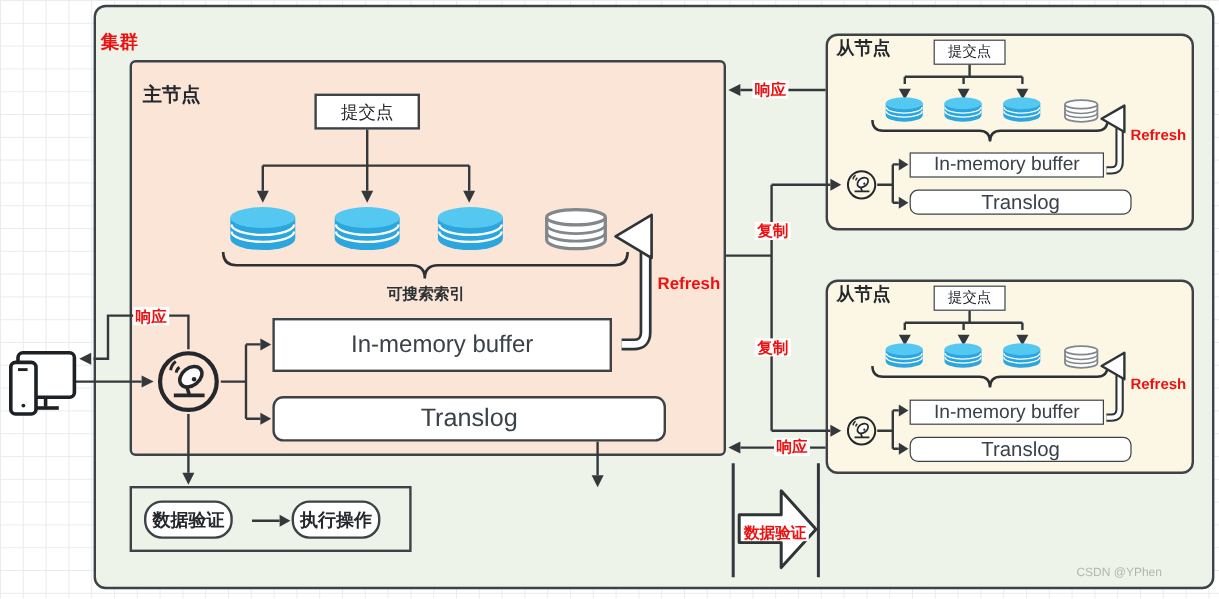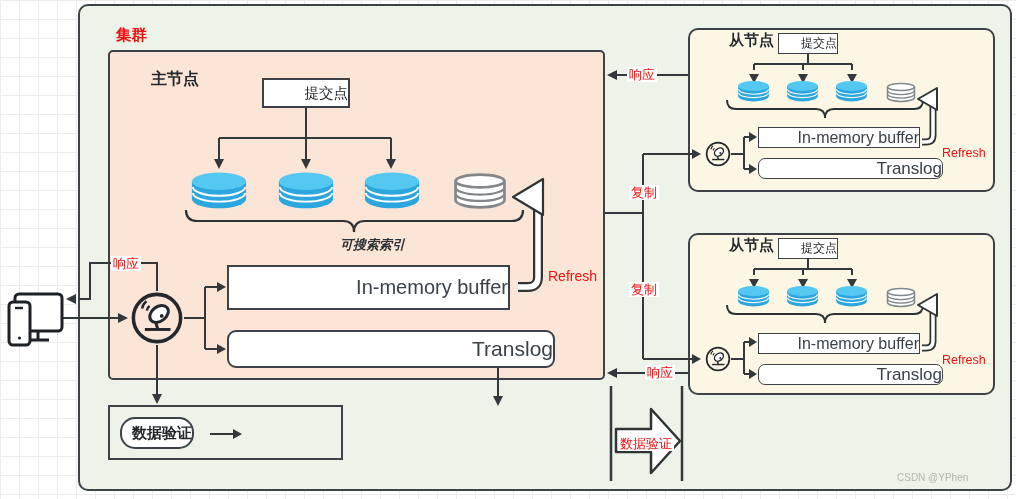--- a/index.html
+++ b/index.html
@@ -11,37 +11,37 @@
                      linear-gradient(90deg,#ebebeb 1px,transparent 1px);
     background-size:19px 19px;
     color:#24282c;
   }
   .box{position:absolute;border:2px solid #3c4247;box-sizing:border-box;}
   .cluster{left:78px;top:4px;width:934px;height:487px;border-radius:10px;background:#edf3e8;}
   .master{left:108px;top:50px;width:497px;height:330px;border-radius:5px;background:#fbe5d6;}
   .replica{left:688px;width:307px;border-radius:10px;background:#fbf7e4;}
   .replica1{top:28px;height:164px;}
   .replica2{top:233px;height:162px;}
-  .wbox{background:#ffffff;display:flex;align-items:center;justify-content:flex-end;}
+  .wbox{background:#ffffff;display:flex;align-items:center;justify-content:center;}
   .commit-m{left:262px;top:78px;width:88px;height:30px;font-size:14.5px;}
   .commit-s{width:60px;height:21px;font-size:12px;border-width:1.5px;}
   .buffer-m{left:227px;top:265px;width:283px;height:45px;font-size:20px;color:#3a4149;}
   .translog-m{left:227px;top:330px;width:328px;height:38px;font-size:21px;color:#3a4149;border-radius:9px;}
   .buffer-s{left:758px;width:162px;height:21px;font-size:16px;color:#3a4149;border-width:1.5px;}
   .translog-s{left:758px;width:185px;height:21px;font-size:17px;color:#3a4149;border-radius:7px;border-width:1.5px;}
   .valid-outer{left:108px;top:405px;width:235px;height:55px;background:transparent;}
   .valid-inner{top:417px;width:74px;height:32px;font-size:15px;font-weight:bold;border-radius:15px;}
-  .node-title{position:absolute;font-weight:bold;color:#24282c;margin-left:32px;}
-  .red-label{position:absolute;color:#ee1111;font-weight:normal;background:#ffffff;
+  .node-title{position:absolute;font-weight:bold;color:#24282c;}
+  .red-label{position:absolute;color:#ee1111;font-weight:bold;background:#ffffff;
              padding:0 2px;font-size:13px;line-height:15px;white-space:nowrap;}
-  .red-plain{background:transparent;margin-top:40px;}
+  .red-plain{background:transparent;}
   .green-note{position:absolute;left:438px;top:404px;width:122px;text-align:center;
               color:#3f9c3c;font-weight:bold;font-size:13px;line-height:16px;}
-  .index-label{position:absolute;left:305px;top:236px;width:100px;text-align:right;
-               font-size:13px;color:#2c3136;font-weight:bold;font-style:italic;}
+  .index-label{position:absolute;left:305px;top:236px;width:100px;text-align:center;
+               font-size:13px;color:#2c3136;font-weight:bold;}
   .watermark{position:absolute;left:897px;top:472px;font-size:10px;color:#aeb7b0;}
   svg.overlay{position:absolute;left:0;top:0;z-index:5;pointer-events:none;}
   .labels{position:absolute;inset:0;z-index:6;pointer-events:none;}
   .layer-boxes{position:absolute;inset:0;z-index:1;}
 </style>
 </head>
 <body>
 
 <div class="stage">
 
@@ -78,20 +78,23 @@
     <div class="box wbox buffer-s" style="top:333px;">
         <span>In-memory buffer</span>
       </div>
     <div class="box wbox translog-s" style="top:364px;">
         <span>Translog</span>
       </div>
 
     <div class="box valid-outer"></div>
     <div class="box wbox valid-inner" style="left:120px;">
         <span>数据验证</span>
+      </div>
+    <div class="box wbox valid-inner" style="left:243px;">
+        <span>执行操作</span>
       </div>
   </div>
 
   <svg class="overlay" width="1016" height="499" viewBox="0 0 1016 499">
     <defs>
       <symbol id="cylb" viewBox="0 0 60 40">
         <path d="M2 11 L2 29 A28 10 0 0 0 58 29 L58 11 Z" fill="#2ba6de"></path>
         <path d="M3 17 A27 9 0 0 0 57 17" fill="none" stroke="#ffffff" stroke-width="2"></path>
         <path d="M3 23 A27 9 0 0 0 57 23" fill="none" stroke="#ffffff" stroke-width="2"></path>
         <ellipse cx="30" cy="11" rx="28" ry="9" fill="#55c8f2"></ellipse>

